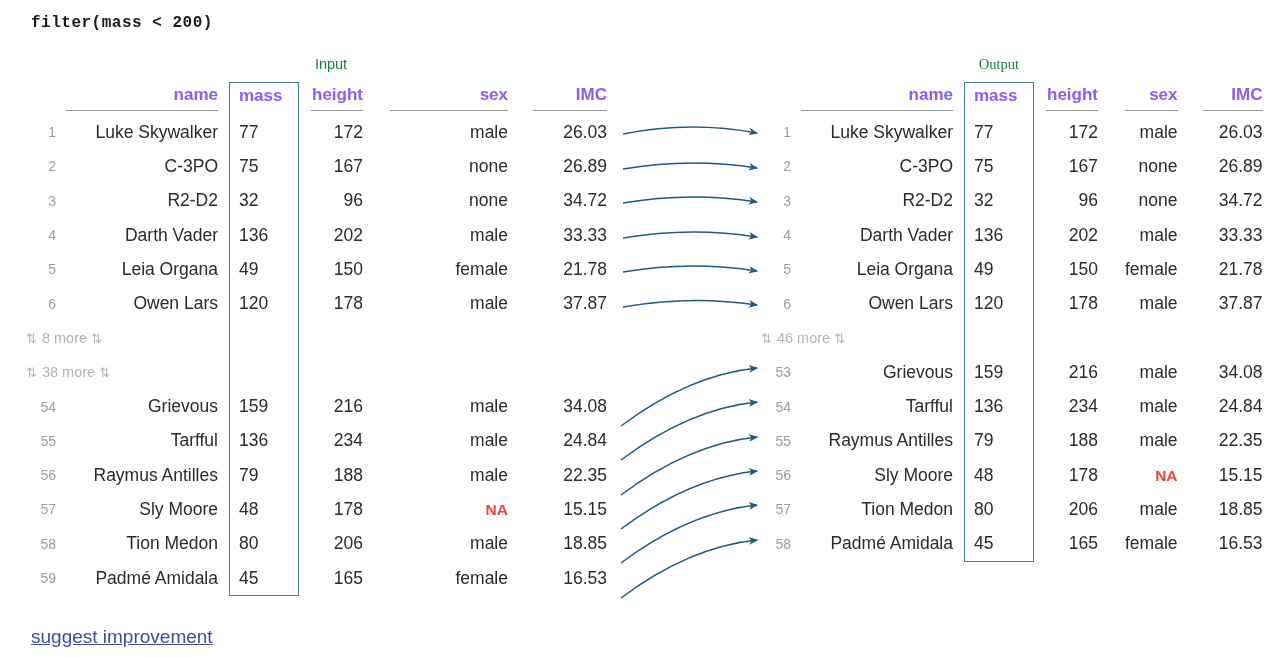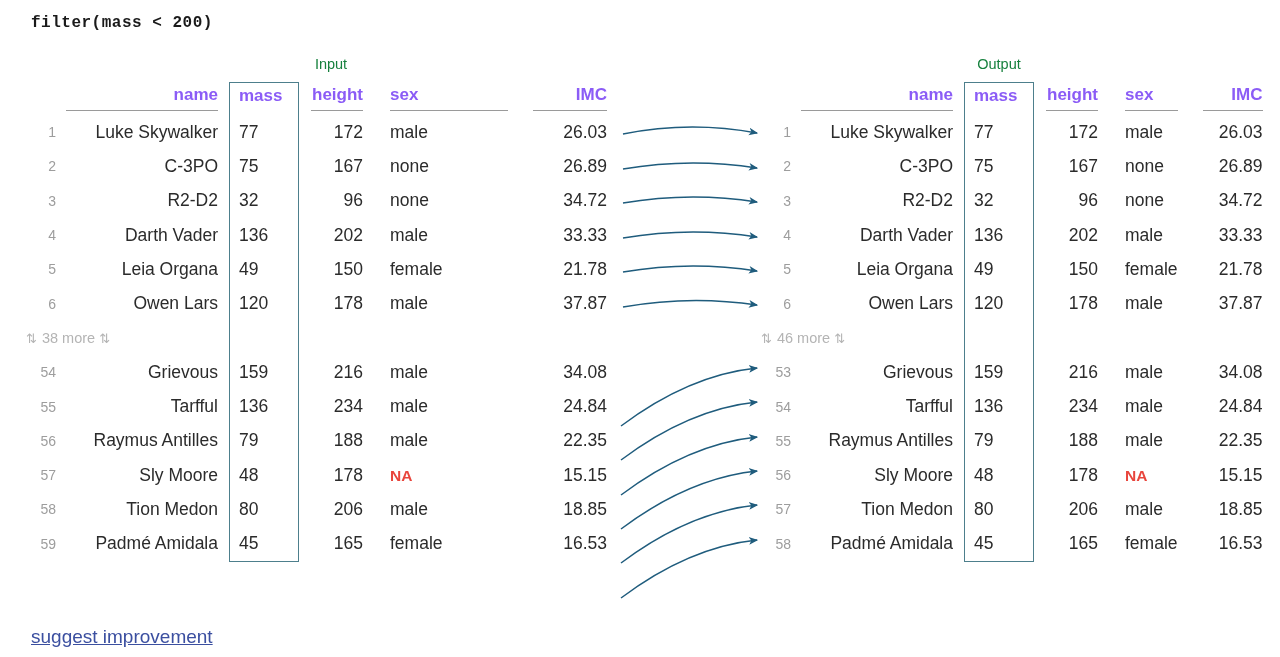--- a/index.html
+++ b/index.html
@@ -32,21 +32,21 @@
   
   .panel-caption {
     position: absolute;
     font-size: 14.5px;
     color: #15803d;
     font-weight: 400;
     text-align: center;
     white-space: nowrap;
   }
   #caption-input  { left: 243px; top: 56px; width: 176px; }
-  #caption-output { left: 955px; top: 56px; width: 88px; }
+  #caption-output { left: 955px; top: 56px; width: 88px; font-family: Liberation Serif, serif; }
 
   
   .tbl {
     position: absolute;
     border-collapse: collapse;
     font-size: 17.5px;
     color: #2b2b2b;
   }
   #tbl-input  { left: 22px;  top: 82px; }
   #tbl-output { left: 757px; top: 82px; }
@@ -79,21 +79,21 @@
   .col-rownum {
     text-align: right;
     color: #9d9d9d;
     font-size: 14px;
     width: 34px;
     padding-right: 10px !important;
   }
   .col-name   { text-align: right; padding-right: 11px !important; min-width: 150px; }
   .col-mass   { text-align: left; padding-right: 9px !important;  padding-left: 9px !important; }
   .col-height { text-align: right; padding-right: 9px !important;  padding-left: 12px !important; }
-  .col-sex    { text-align: left; padding-right: 9px !important;  padding-left: 18px !important; }
+  .col-sex    { text-align: right; padding-right: 9px !important;  padding-left: 18px !important; }
   .col-imc    { text-align: right; padding-right: 2px !important;  padding-left: 16px !important; }
 
   #tbl-input .col-name   { min-width: 152px; }
   #tbl-input .col-mass   { min-width: 50px; }
   #tbl-input .col-height { min-width: 52px; }
   #tbl-input .col-sex    { min-width: 118px; }
   #tbl-input .col-imc    { min-width: 74px; }
 
   #tbl-output .col-name   { min-width: 152px; }
   #tbl-output .col-mass   { min-width: 50px; }
@@ -219,20 +219,27 @@
         <td class="col-sex">female</td>
         <td class="col-imc">21.78</td>
       </tr>
       <tr>
         <td class="col-rownum">6</td>
         <td class="col-name">Owen Lars</td>
         <td class="col-mass hl-left hl-right">120</td>
         <td class="col-height">178</td>
         <td class="col-sex">male</td>
         <td class="col-imc">37.87</td>
+      </tr>
+      <tr class="more-row">
+        <td colspan="2" class="more-label"><span class="updown">⇅</span> 8 more <span class="updown">⇅</span></td>
+        <td class="col-mass hl-left hl-right">&nbsp;</td>
+        <td class="col-height">&nbsp;</td>
+        <td class="col-sex">&nbsp;</td>
+        <td class="col-imc">&nbsp;</td>
       </tr>
       <tr class="more-row">
         <td colspan="2" class="more-label"><span class="updown">⇅</span> 38 more <span class="updown">⇅</span></td>
         <td class="col-mass hl-left hl-right">&nbsp;</td>
         <td class="col-height">&nbsp;</td>
         <td class="col-sex">&nbsp;</td>
         <td class="col-imc">&nbsp;</td>
       </tr>
       <tr>
         <td class="col-rownum">54</td>

